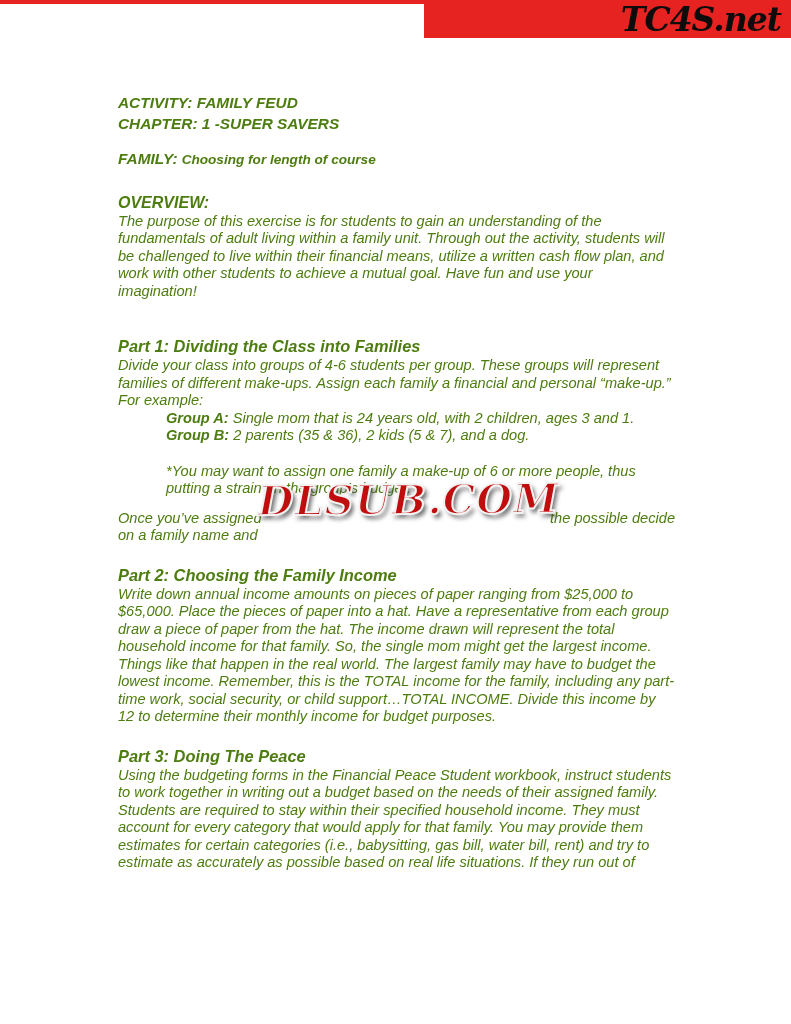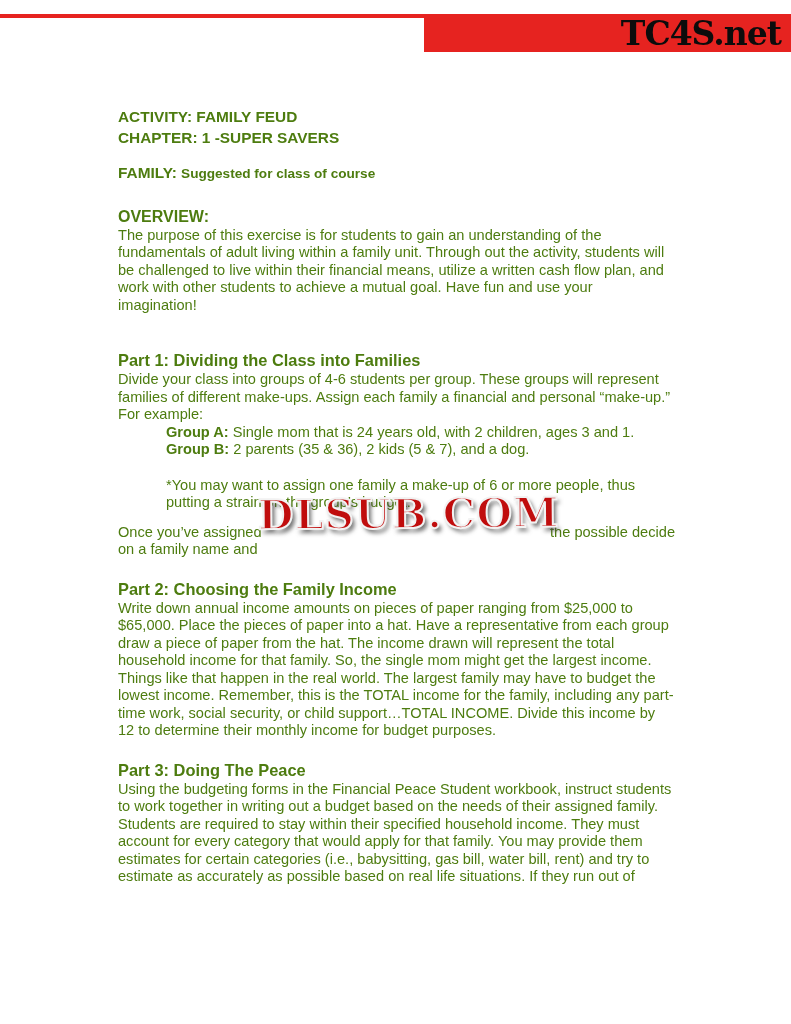--- a/index.html
+++ b/index.html
@@ -1,20 +1,20 @@
 <!DOCTYPE html>
 <html><head>
 <meta charset="utf-8">
 <style>
   * { margin:0; padding:0; box-sizing:border-box; }
   html,body { background:#ffffff; }
   .page {
-    position:relative; width:791px; height:870px; margin:14px auto;
+    position:relative; width:791px; height:870px; margin:0 auto;
     background:#ffffff; overflow:hidden;
-    font-family:"Liberation Sans", sans-serif; color:#111111;
+    font-family:"Liberation Sans", sans-serif; color:#111111;font-style:italic;
   }
 
   
   .top-line { position:absolute; top:0; left:0; width:100%; height:4px; background:#e62320; }
   .top-bar {
     position:absolute; top:0; left:424px; right:0; height:38px; background:#e62320;
     display:flex; align-items:center; justify-content:flex-end; padding-right:10px;
   }
   .site-title {
     font-family:"DejaVu Serif", serif; font-weight:bold; font-size:33px;
@@ -87,21 +87,21 @@
   </div>
 
 
   <div class="content">
 
     <div class="meta-line">ACTIVITY:  FAMILY FEUD</div>
     <div class="meta-line">CHAPTER:  1 -SUPER SAVERS</div>
 
     <div class="length-line">
       <span class="length-label">FAMILY:</span>
-      <span class="length-value">Suggested for class of course</span>
+      <span class="length-value">Choosing for length of course</span>
     </div>
 
     <div class="section-heading">OVERVIEW:</div>
     <div class="para">The purpose of this exercise is for students to gain an understanding of the fundamentals of adult living within a family unit.   Through out the activity, students will be challenged to live within their financial means, utilize a written cash flow plan, and work with other students to achieve a mutual goal.  Have fun and use your imagination!</div>
 
     <div class="part-heading">Part 1:  Dividing the Class into Families</div>
     <div class="para">Divide your class into groups of 4-6 students per group.  These groups will represent families of different make-ups.  Assign each family a financial and personal “make-up.” For example:</div>
 
     <div class="group-row">
       <span class="group-label">Group A:</span><span>  Single mom that is 24 years old, with 2 children, ages 3 and 1.</span>

